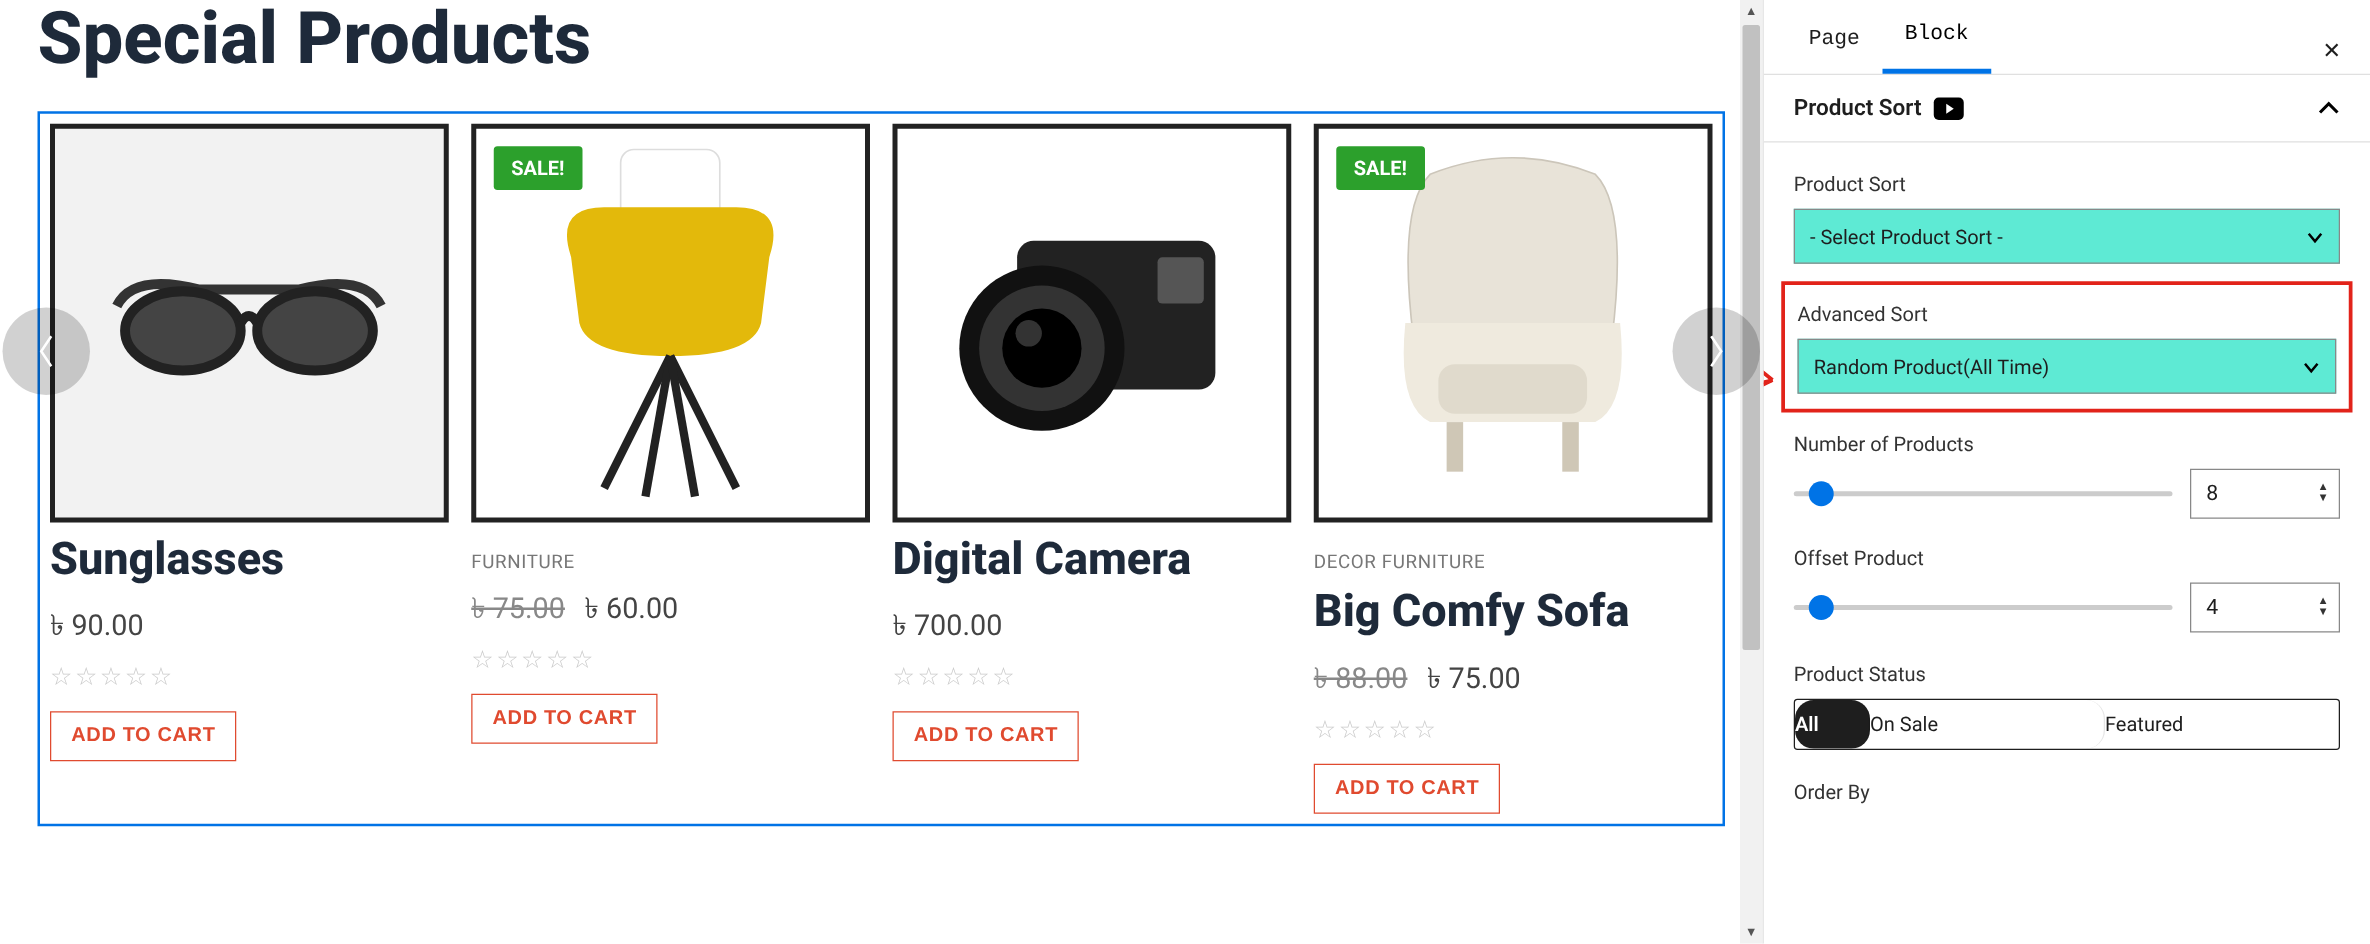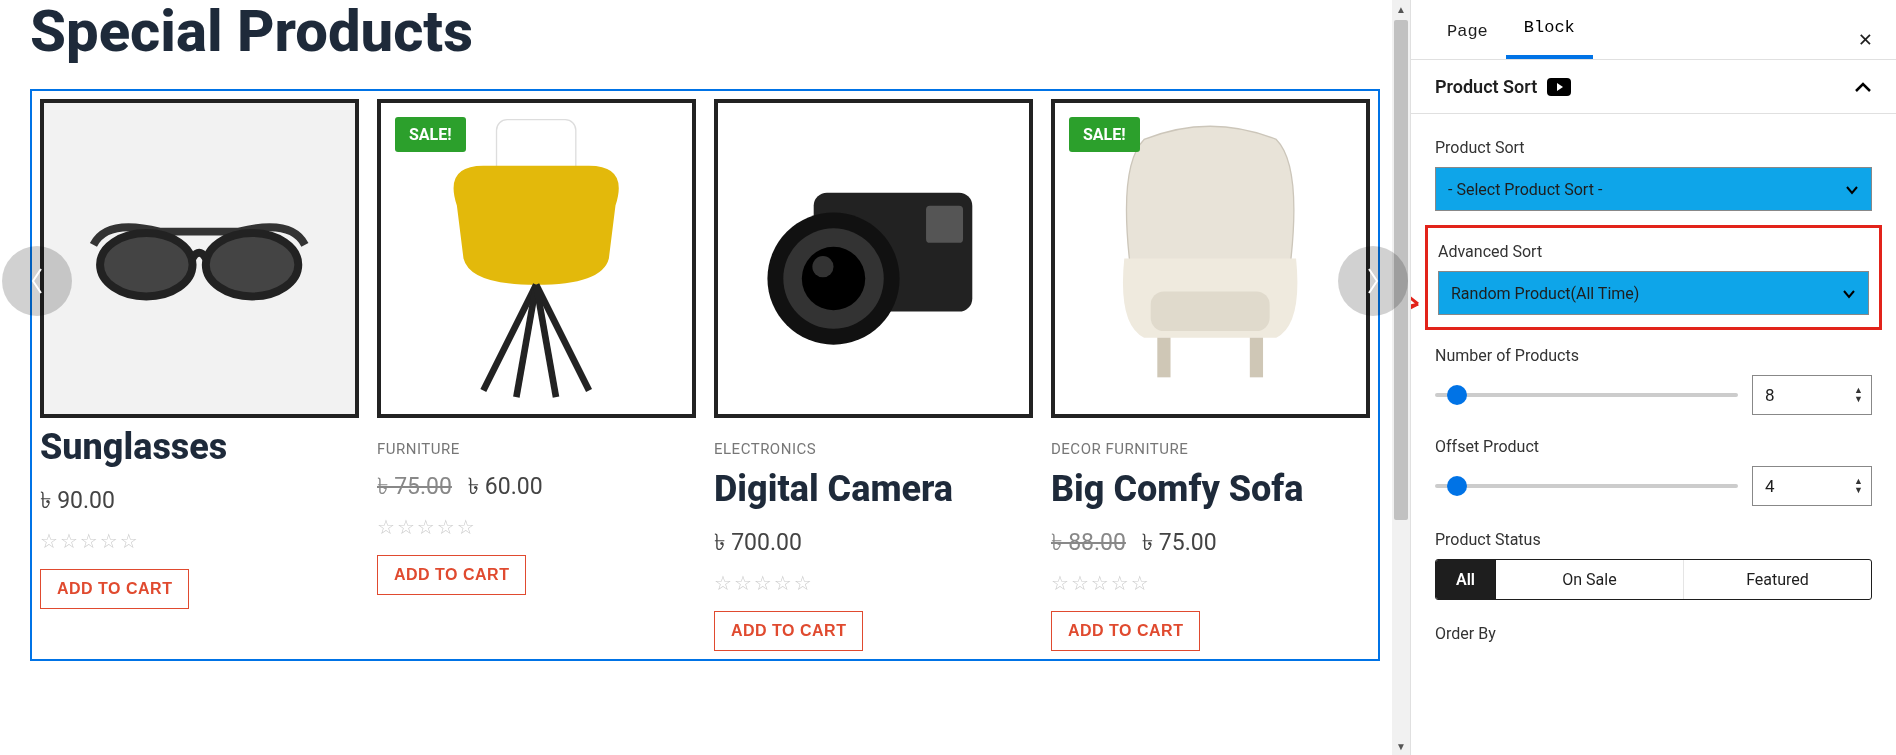--- a/index.html
+++ b/index.html
@@ -143,21 +143,21 @@
 .panel-head .chev { margin-left:auto; }
 .yt-icon {
   width:24px; height:18px; background:#000; border-radius:4px;
   display:flex; align-items:center; justify-content:center;
 }
 .yt-icon::after { content:""; border-left:6px solid #fff; border-top:4px solid transparent; border-bottom:4px solid transparent; margin-left:2px; }
 .panel-body { padding: 18px 24px; }
 .field-label { font-size: 16px; color:#333; margin: 6px 0 10px 0; }
 .sel {
   width:100%; height:44px;
-  border:1px solid #888; background:#0ea5e9;
+  border:1px solid #888; background:#5eead4;
   padding: 0 12px; font-size:16px;
   display:flex; align-items:center; justify-content:space-between;
   cursor:pointer;
 }
 .highlight-box {
   border: 3px solid #e2231a;
   padding: 8px 10px 12px 10px;
   margin: 14px -10px 0 -10px;
   position:relative;
 }
@@ -173,22 +173,23 @@
   width: 120px; height:40px; border:1px solid #888;
   display:flex; align-items:center; padding:0 8px 0 12px; font-size:17px;
   justify-content:space-between;
 }
 .spin { display:flex; flex-direction:column; font-size:9px; line-height:9px; color:#333; }
 .seg {
   display:flex; border:1px solid #1e1e1e; border-radius:3px; overflow:hidden;
   margin-top:6px;
 }
 .seg > div {
-  flex:1; text-align:center; padding:10px 0; font-size:16px; cursor:pointer;
+  flex:1; padding:10px 0; font-size:16px; cursor:pointer;
   border-right:1px solid rgba(0,0,0,0.1);
+  border-radius:15px;
 }
 .seg > div:last-child { border-right:none; }
 .seg > div.active { background:#1e1e1e; color:#fff; font-weight:600; }
 .arrow-annot {
   position:absolute; left:-80px; top:58px; width:80px; height:40px;
 }
 
 
 .sunglasses-svg, .chair-svg, .camera-svg, .sofa-svg { width:85%; height:auto; }
 </style>
@@ -255,21 +256,20 @@
           <div class="image-box light">
             <svg class="camera-svg" viewBox="0 0 200 160">
               <rect x="55" y="30" width="120" height="90" rx="10" fill="#222"></rect>
               <rect x="140" y="40" width="28" height="28" rx="3" fill="#555"></rect>
               <circle cx="70" cy="95" r="50" fill="#111"></circle>
               <circle cx="70" cy="95" r="38" fill="#333"></circle>
               <circle cx="70" cy="95" r="24" fill="#000"></circle>
               <circle cx="62" cy="86" r="8" fill="#555" opacity="0.6"></circle>
             </svg>
           </div>
-          <div class="cat">ELECTRONICS</div>
           <div class="pname">Digital Camera</div>
           <div class="price-line">
             <span class="price-cur">৳ 700.00</span>
           </div>
           <div class="stars">☆☆☆☆☆</div>
           <button class="cart-btn">ADD TO CART</button>
         </div>
 
         <div class="product-card">
           <div class="image-box light">

